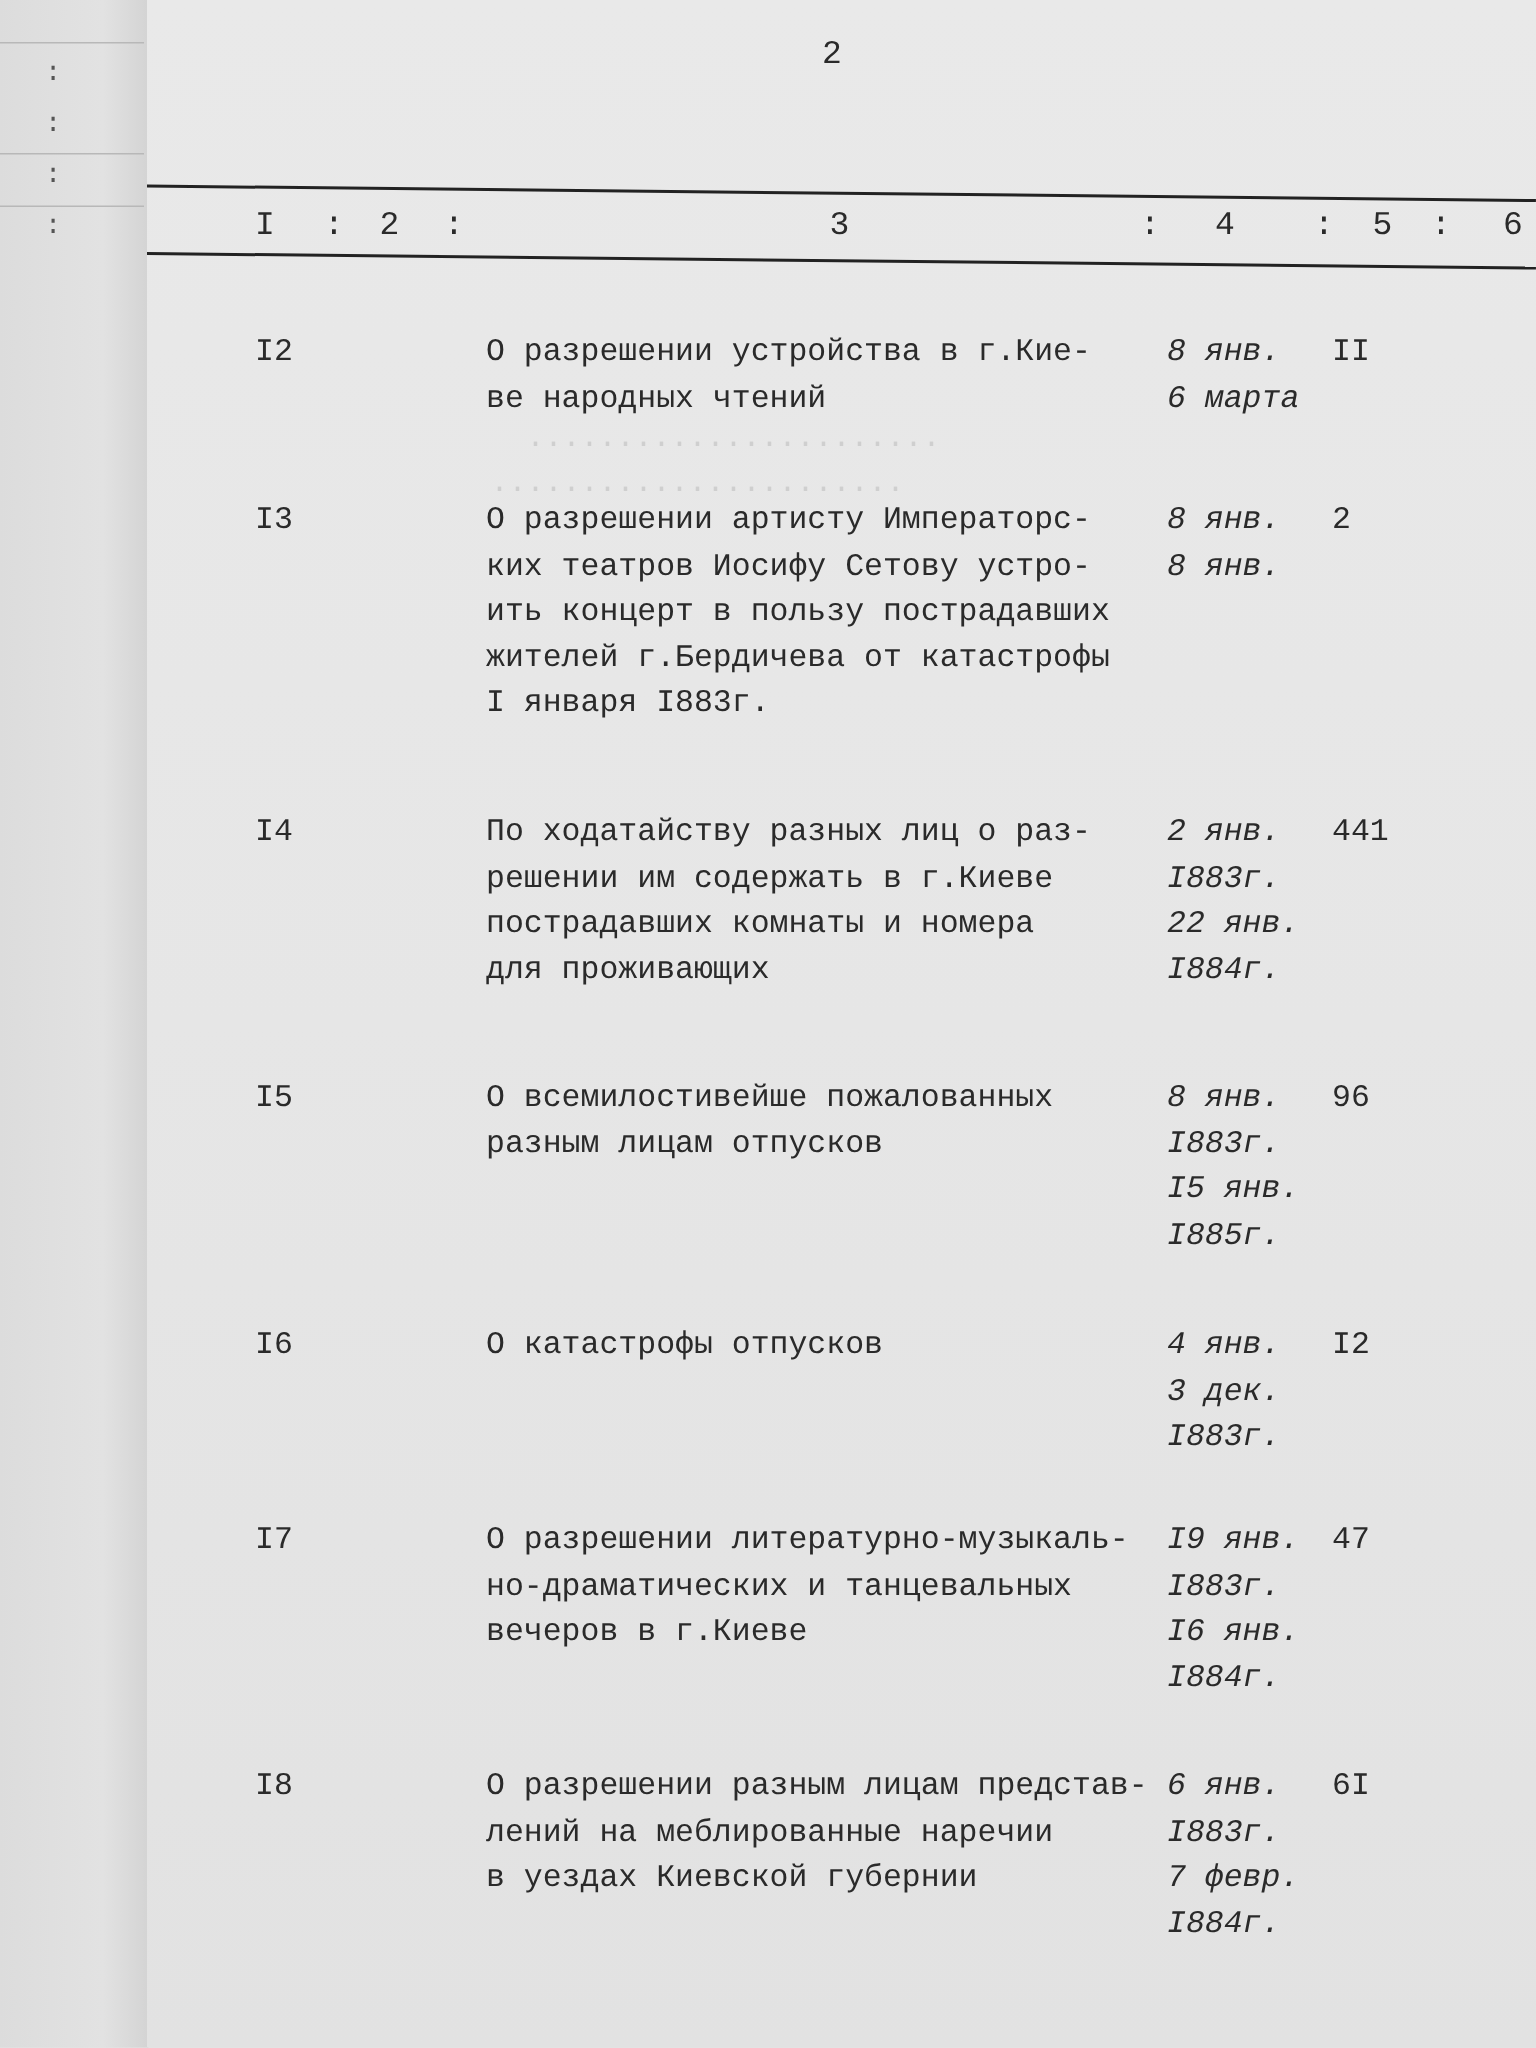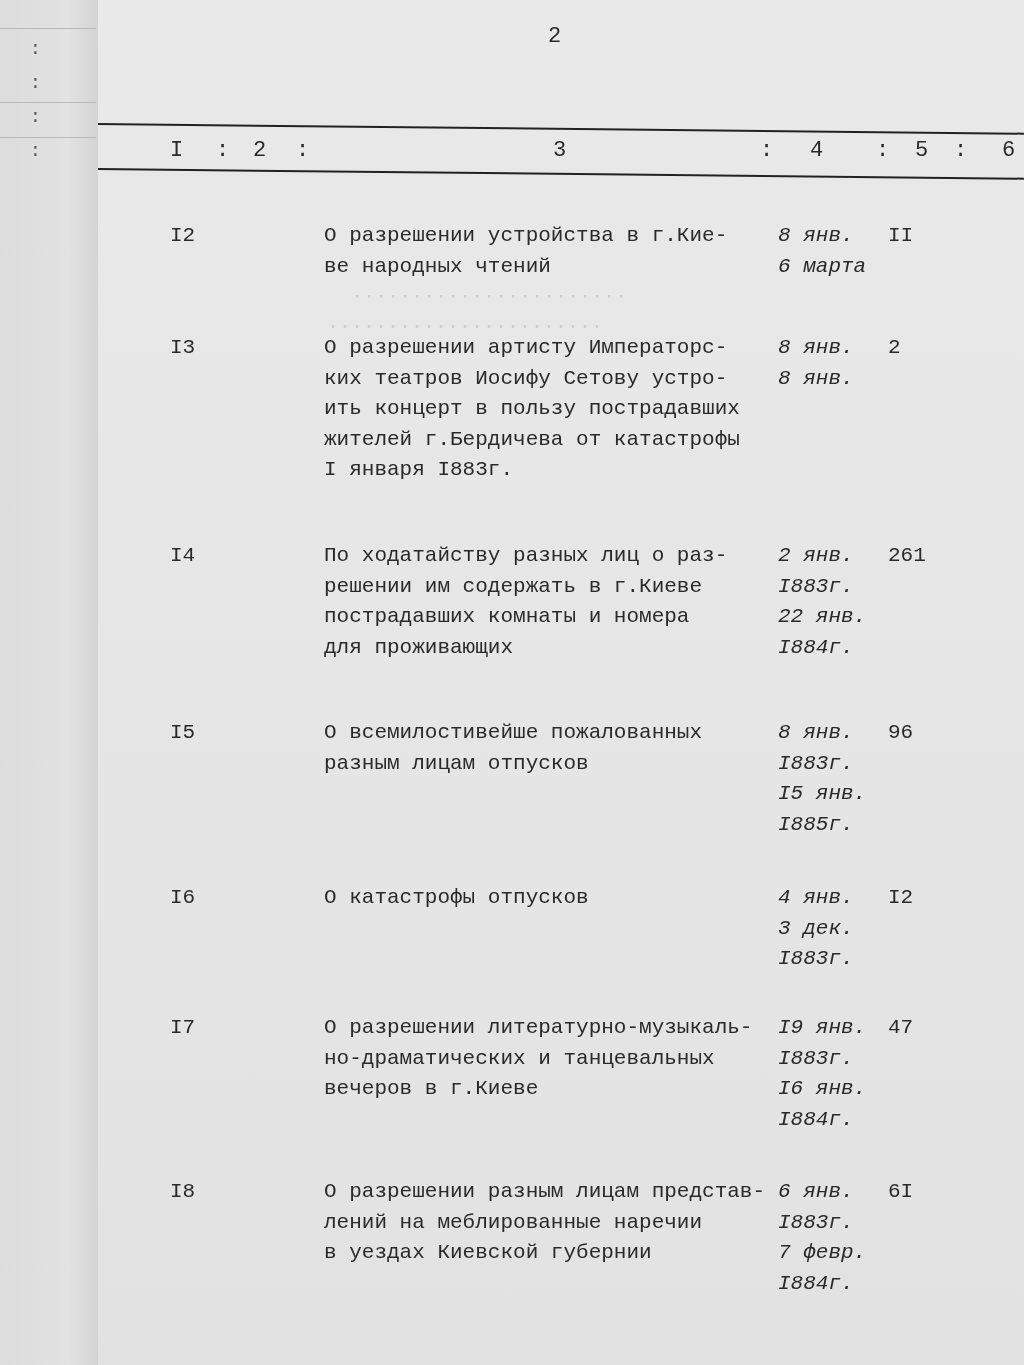--- a/index.html
+++ b/index.html
@@ -86,21 +86,21 @@
   <div class="entry" style="top:541px">
     <span class="num">I4</span>
     <span class="title">По ходатайству разных лиц о раз-
 решении им содержать в г.Киеве
 пострадавших комнаты и номера
 для проживающих</span>
     <span class="dates">2 янв.
 I883г.
 22 янв.
 I884г.</span>
-    <span class="sheets">261</span>
+    <span class="sheets">441</span>
   </div>
 
   <div class="entry" style="top:718px">
     <span class="num">I5</span>
     <span class="title">О всемилостивейше пожалованных
 разным лицам отпусков</span>
     <span class="dates">8 янв.
 I883г.
 I5 янв.
 I885г.</span>

